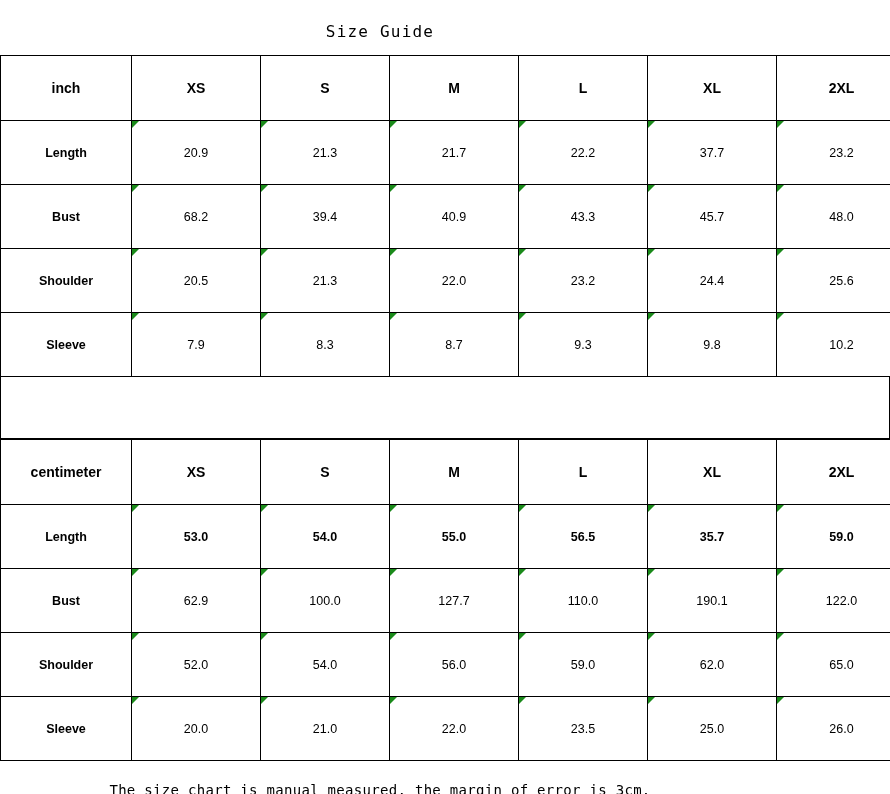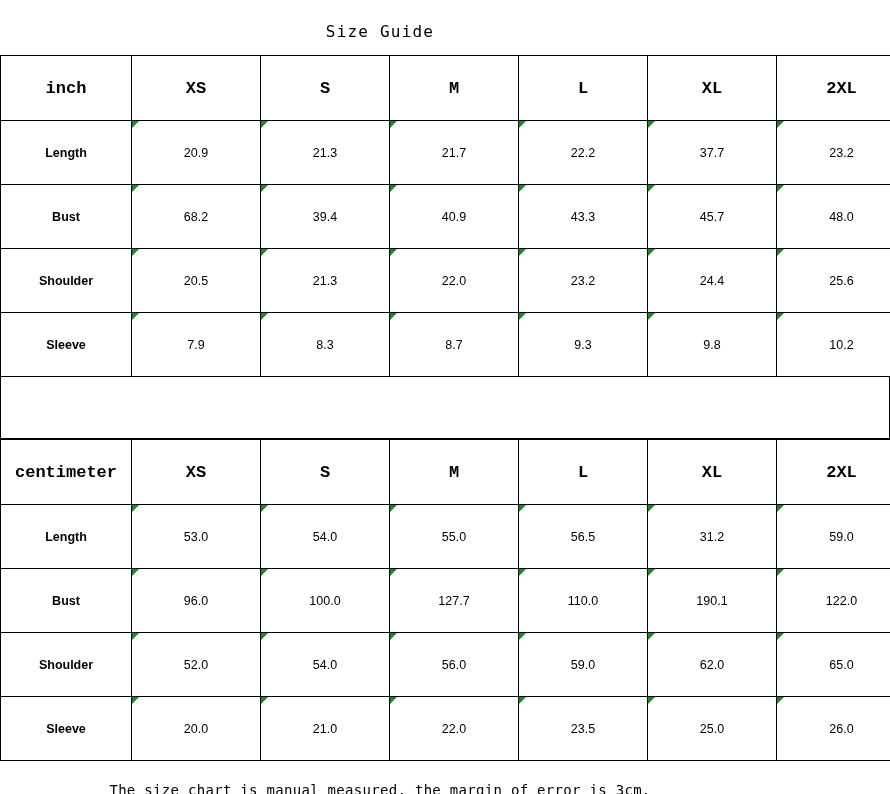--- a/index.html
+++ b/index.html
@@ -43,33 +43,32 @@
     position: relative;
     background: #ffffff;
   }
   .col-label { width: 128px; }
   .col-size { width: 126px; }
   .col-size-last { width: 127px; }
 
   tr.header-row td {
     height: 62px;
     font-weight: bold;
-    font-size: 17px;
-    font-family: Liberation Mono, monospace;
+    font-size: 14px;
   }
   tr.data-row td {
     height: 61px;
   }
   td.rowlabel {
     font-weight: bold;
     text-align: center;
     font-size: 12.5px;
   }
   td.bold-val {
-    font-weight: normal;
+    font-weight: bold;
   }
 
   
   td.marked::before {
     content: "";
     position: absolute;
     top: 0;
     left: 0;
     width: 0;
     height: 0;
@@ -172,27 +171,27 @@
           <td class="col-size">XL</td>
           <td class="col-size-last">2XL</td>
         </tr>
 
         <tr class="data-row">
           <td class="col-label rowlabel">Length</td>
           <td class="col-size marked bold-val">53.0</td>
           <td class="col-size marked bold-val">54.0</td>
           <td class="col-size marked bold-val">55.0</td>
           <td class="col-size marked bold-val">56.5</td>
-          <td class="col-size marked bold-val">31.2</td>
+          <td class="col-size marked bold-val">35.7</td>
           <td class="col-size-last marked bold-val">59.0</td>
         </tr>
 
         <tr class="data-row">
           <td class="col-label rowlabel">Bust</td>
-          <td class="col-size marked">96.0</td>
+          <td class="col-size marked">62.9</td>
           <td class="col-size marked">100.0</td>
           <td class="col-size marked">127.7</td>
           <td class="col-size marked">110.0</td>
           <td class="col-size marked">190.1</td>
           <td class="col-size-last marked">122.0</td>
         </tr>
 
         <tr class="data-row">
           <td class="col-label rowlabel">Shoulder</td>
           <td class="col-size marked">52.0</td>

